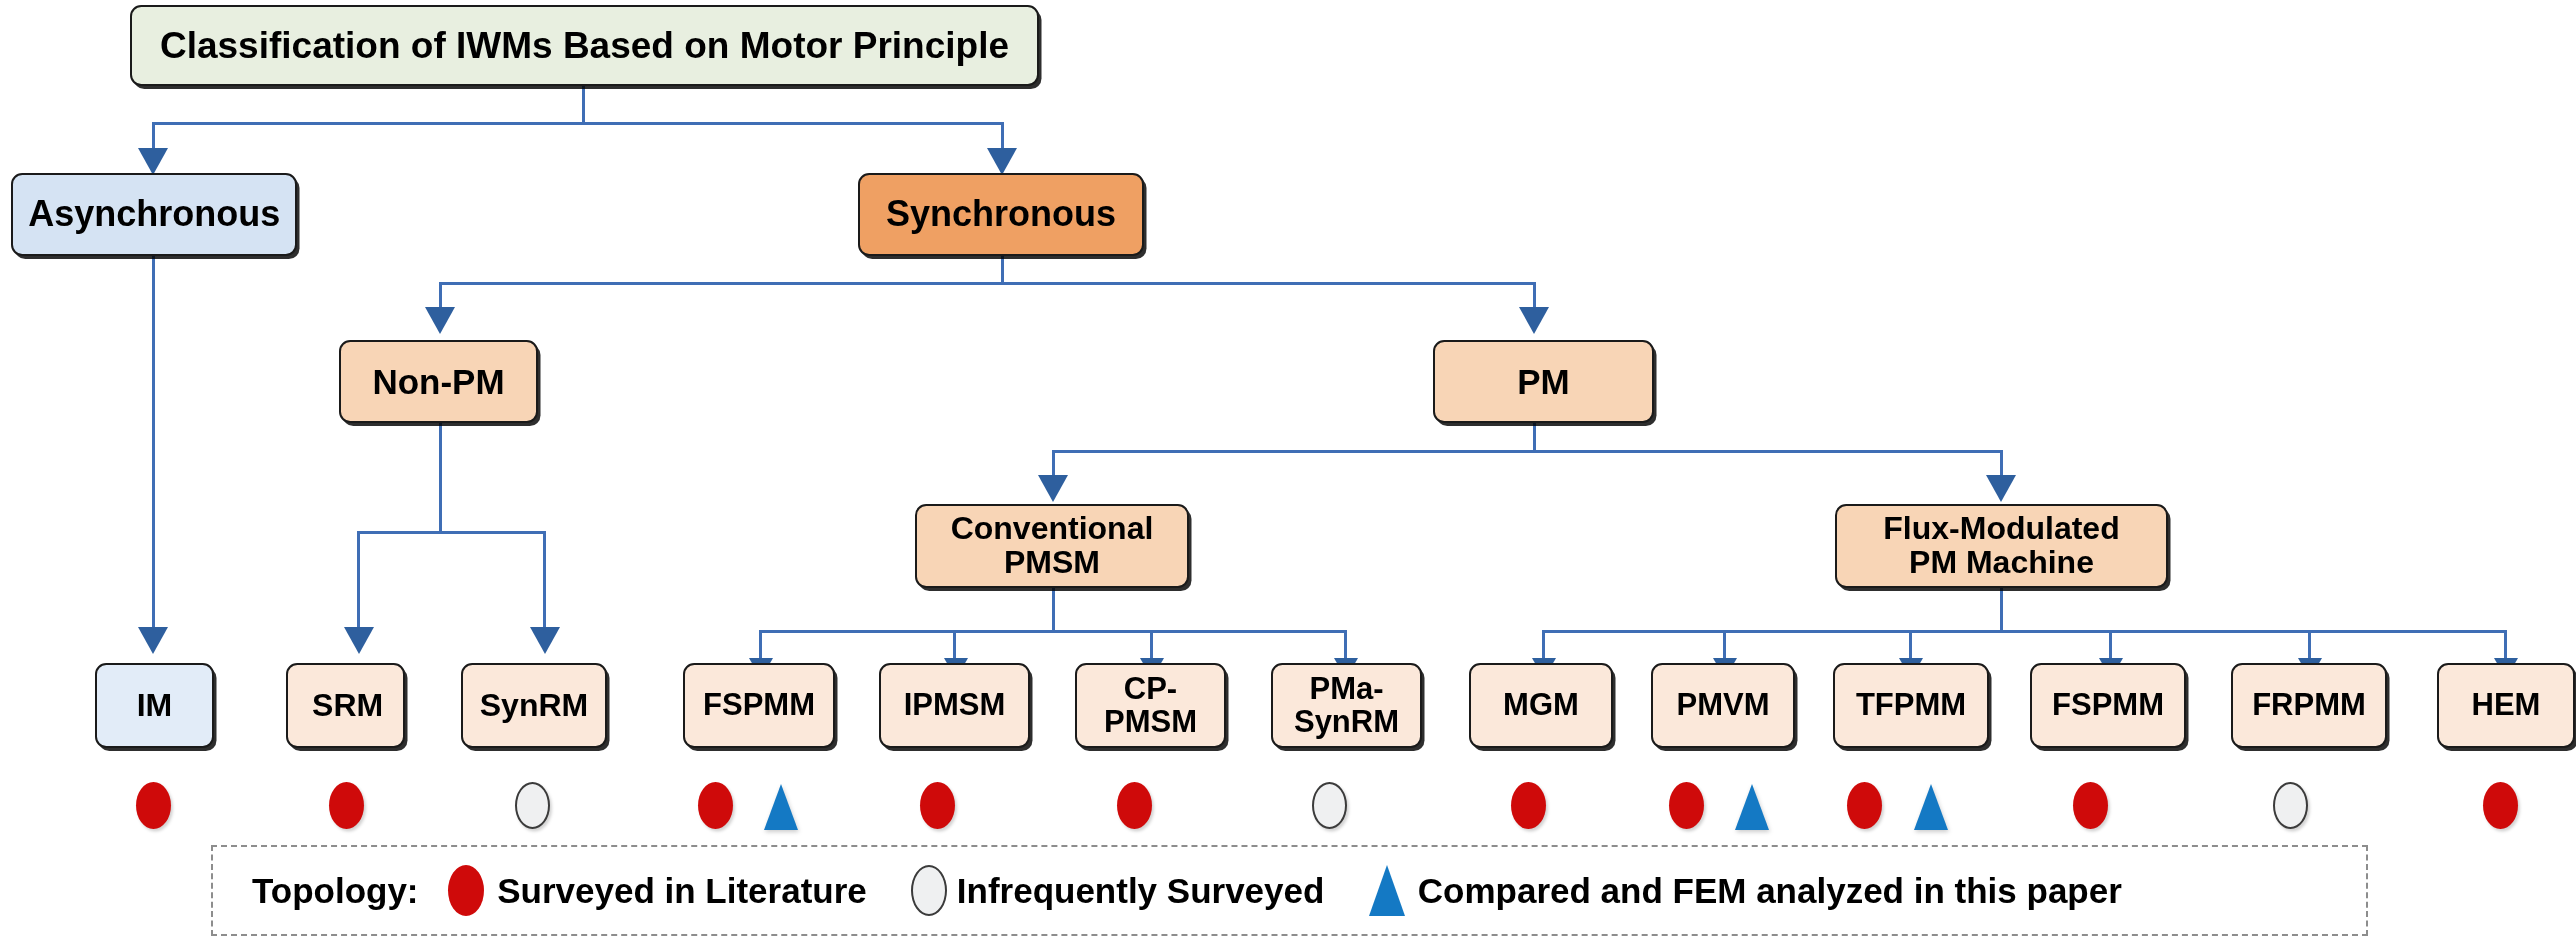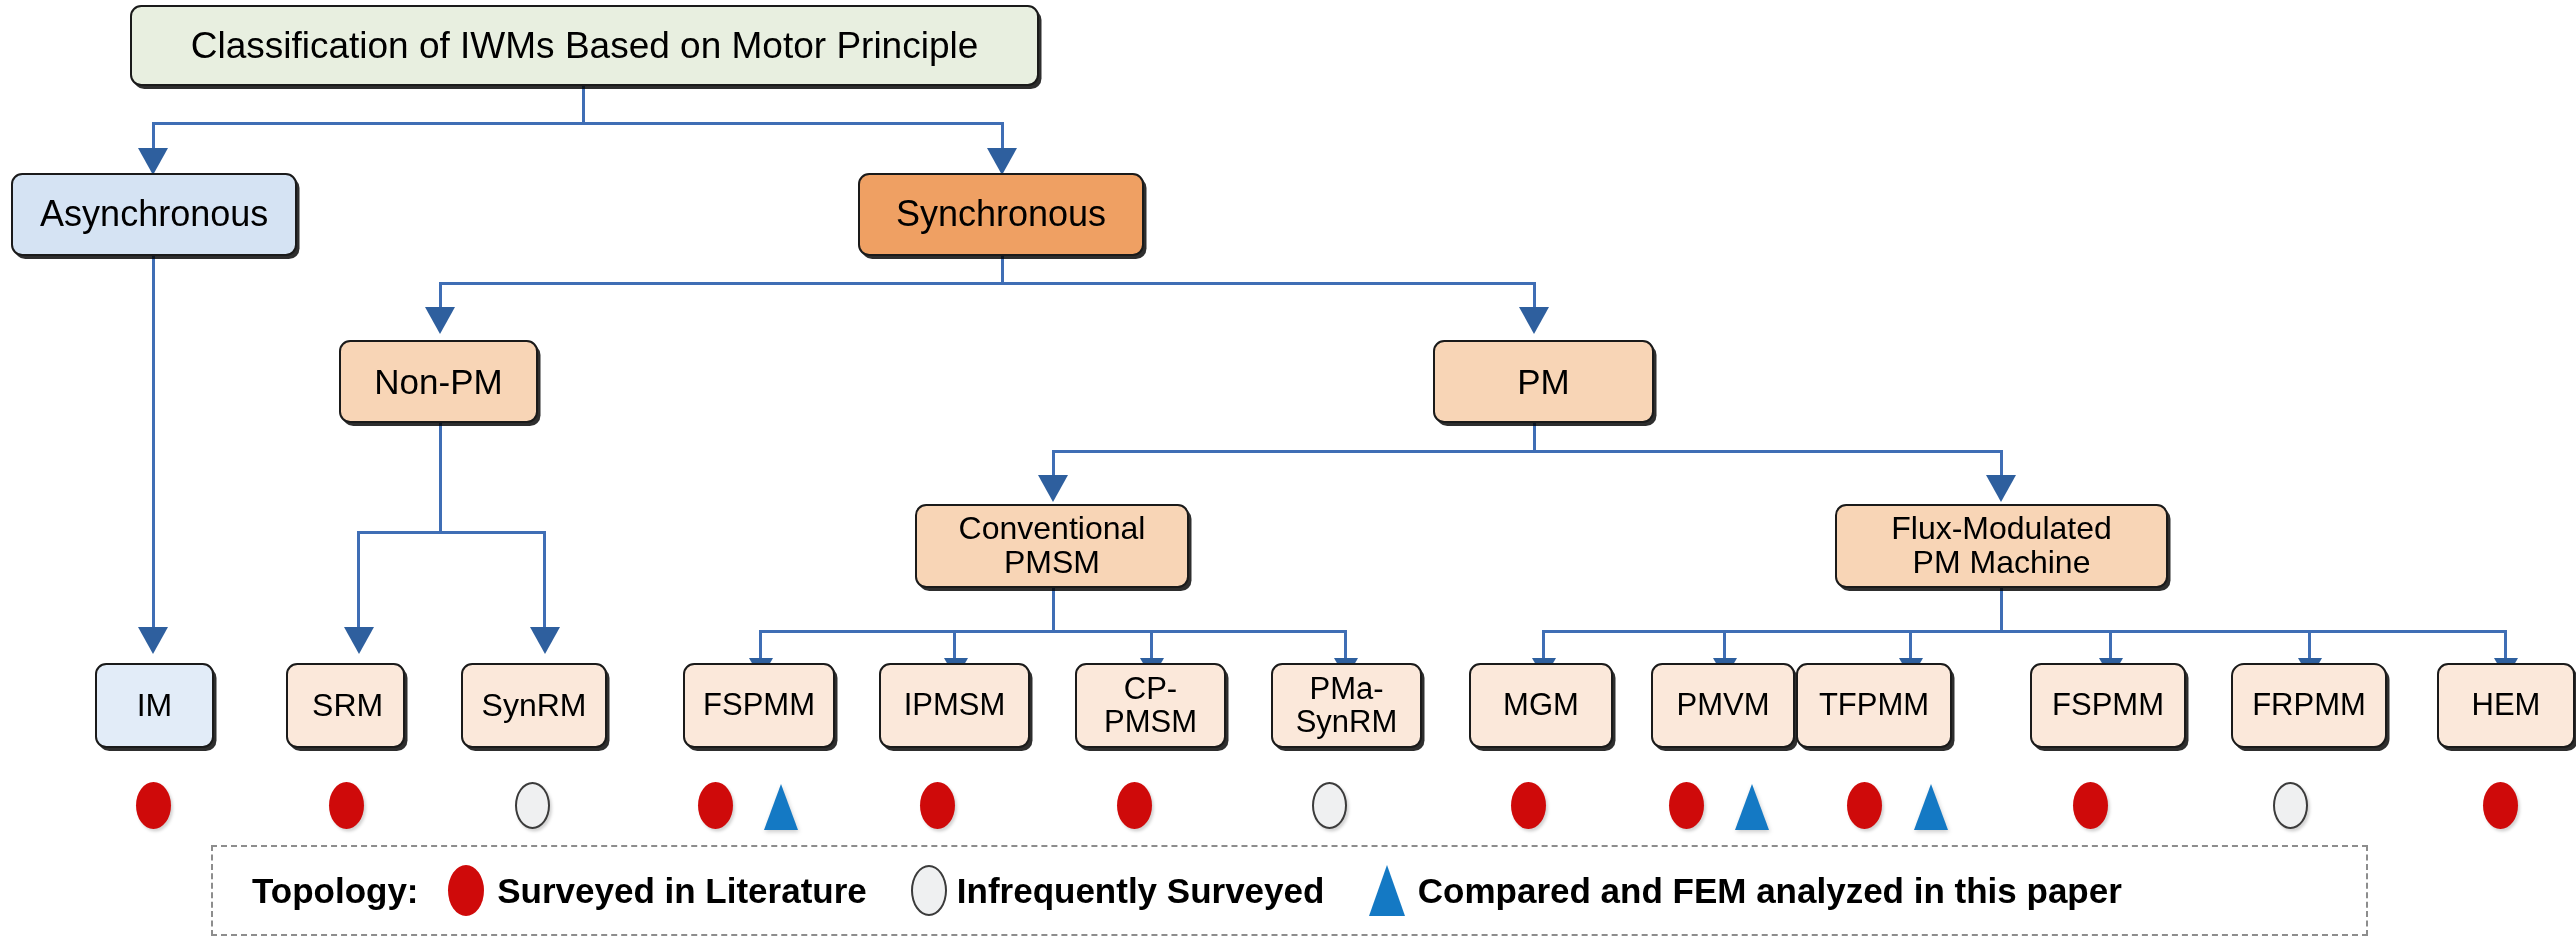--- a/index.html
+++ b/index.html
@@ -7,21 +7,21 @@
   body{font-family:"Liberation Sans",sans-serif;}
   #stage{position:relative;width:2576px;height:948px;background:#ffffff;overflow:hidden;}
 
   .node{
     position:absolute;
     box-sizing:border-box;
     border:2.5px solid #1a1a1a;
     border-radius:11.2px;
     display:flex;align-items:center;justify-content:center;
     text-align:center;
-    font-weight:normal;
+    font-weight:bold;
     color:#000000;
     line-height:1.06;
     box-shadow:3.1px 3.7px 0px -0.6px rgba(0,0,0,0.82);
     padding:1.2px 3.7px;
   }
   .n-title{background:#e8efe0;}
   .n-blue{background:#d5e3f3;}
   .n-orange{background:#efa063;}
   .n-peach{background:#f8d5b6;}
   .n-leaf{background:#fbe8da;}
@@ -189,27 +189,27 @@
   <div class="node n-leaf" style="left:1271px;top:663px;width:151px;height:85px;font-size:31px;flex-direction:column;">
     <span>PMa-</span>
     <span>SynRM</span>
   </div>
   <div class="node n-leaf" style="left:1469px;top:663px;width:144px;height:85px;font-size:31px;flex-direction:column;">
     <span>MGM</span>
   </div>
   <div class="node n-leaf" style="left:1651px;top:663px;width:144px;height:85px;font-size:31px;flex-direction:column;">
     <span>PMVM</span>
   </div>
-  <div class="node n-leaf" style="left:1796px;top:663px;width:156px;height:85px;font-size:31px;flex-direction:column;">
+  <div class="node n-leaf" style="left:1833px;top:663px;width:156px;height:85px;font-size:31px;flex-direction:column;">
     <span>TFPMM</span>
   </div>
   <div class="node n-leaf" style="left:2030px;top:663px;width:156px;height:85px;font-size:31px;flex-direction:column;">
     <span>FSPMM</span>
   </div>
-  <div class="node n-leaf" style="left:2231px;top:663px;width:156px;height:85px;font-size:31px;flex-direction:column;border-radius:13px;">
+  <div class="node n-leaf" style="left:2231px;top:663px;width:156px;height:85px;font-size:31px;flex-direction:column;">
     <span>FRPMM</span>
   </div>
   <div class="node n-leaf" style="left:2437px;top:663px;width:138px;height:85px;font-size:31px;flex-direction:column;">
     <span>HEM</span>
   </div>
 
   <div class="mk mk-circle mk-red" style="left:136px;top:782px;width:35px;height:47px;"></div>
   <div class="mk mk-circle mk-red" style="left:329px;top:782px;width:35px;height:47px;"></div>
   <div class="mk mk-circle mk-open" style="left:515px;top:782px;width:35px;height:47px;"></div>
 

